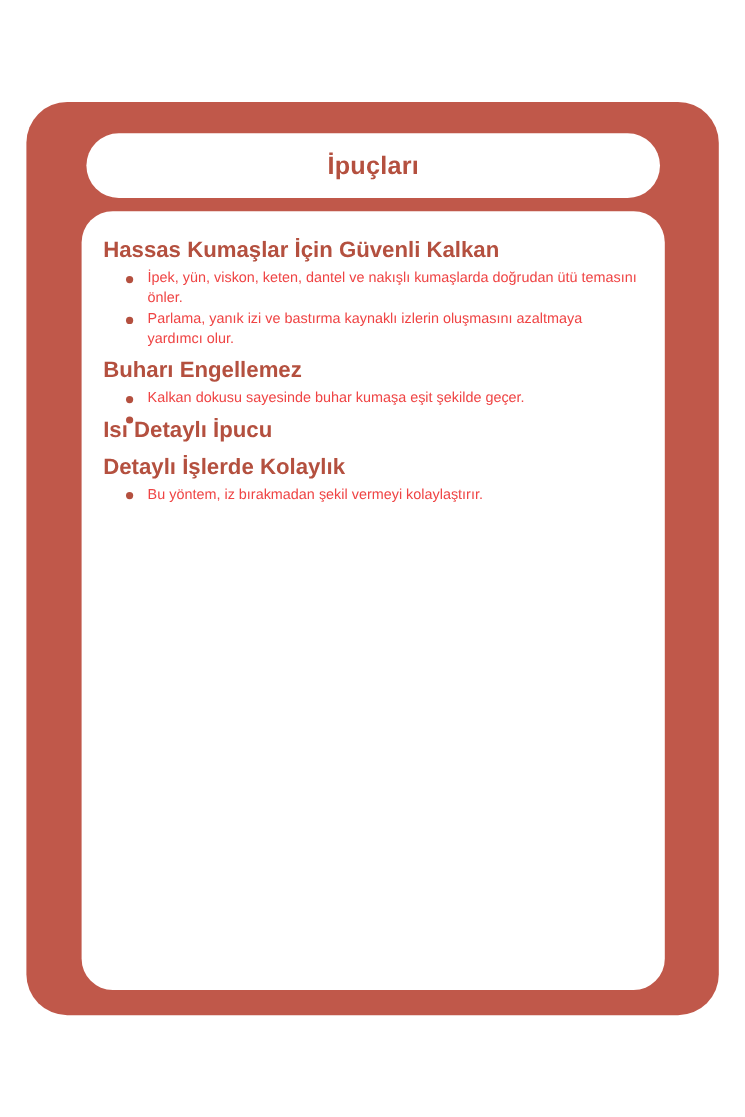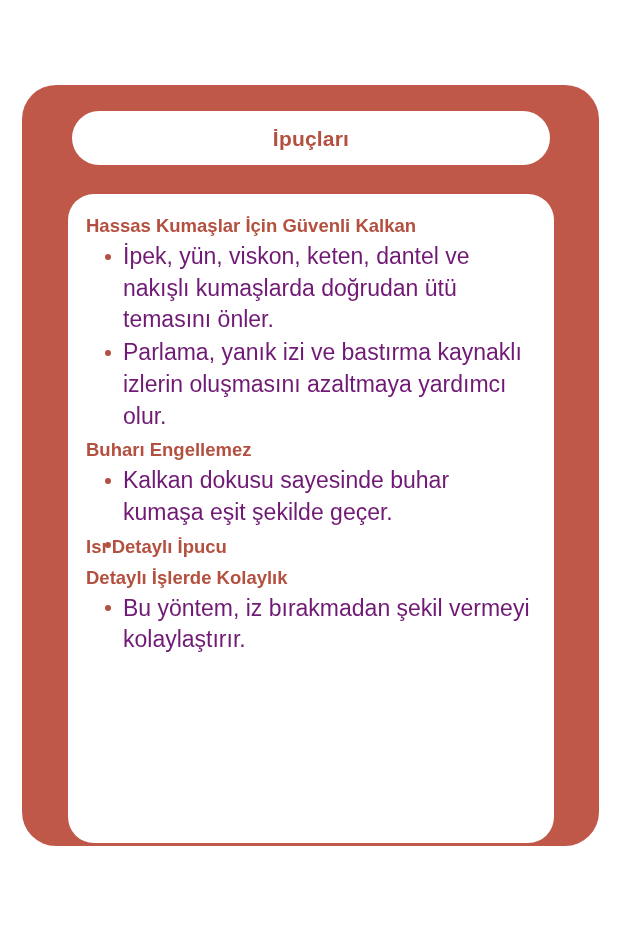--- a/index.html
+++ b/index.html
@@ -52,21 +52,21 @@
     font-size: 21px;
     font-weight: bold;
     letter-spacing: 0.2px;
     line-height: 1;
   }
 
   
   .content-panel {
     position: absolute;
     left: 68px;
-    top: 194px;
+    top: 176px;
     width: 486px;
     height: 649px;
     background: #ffffff;
     border-radius: 26px;
     box-sizing: border-box;
     padding: 20px 22px 18px 18px;
     overflow: hidden;
   }
 
   .section {
@@ -83,22 +83,22 @@
     margin-top: 6px;
   }
 
   ul.bullets {
     margin: 0 0 0 0;
     padding: 0 0 0 0;
     list-style: none;
   }
   ul.bullets li {
     position: relative;
-    color: #701a75;
-    font-size: 23px;
+    color: #ef4444;
+    font-size: 12px;
     line-height: 1.38;
     padding-left: 37px;
     margin: 0 0 1px 0;
   }
   ul.bullets li .bullet-dot {
     position: absolute;
     left: 19px;
     top: 0.55em;
     width: 6px;
     height: 6px;

